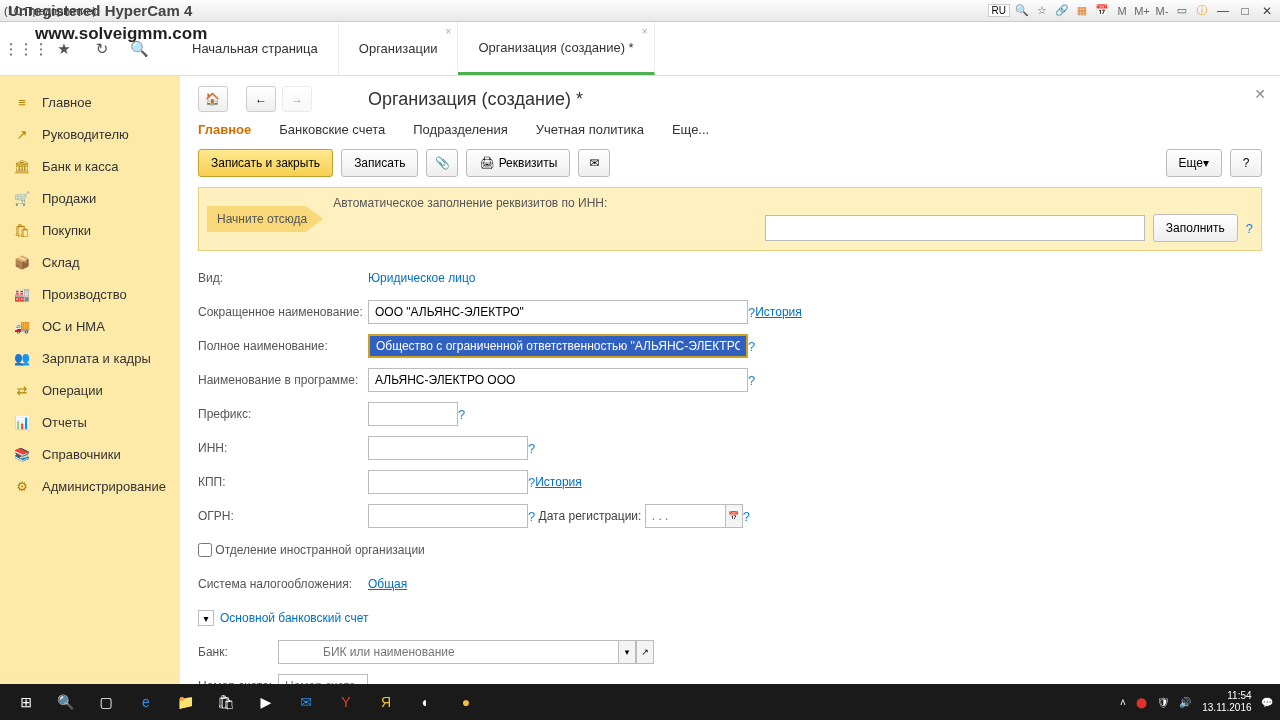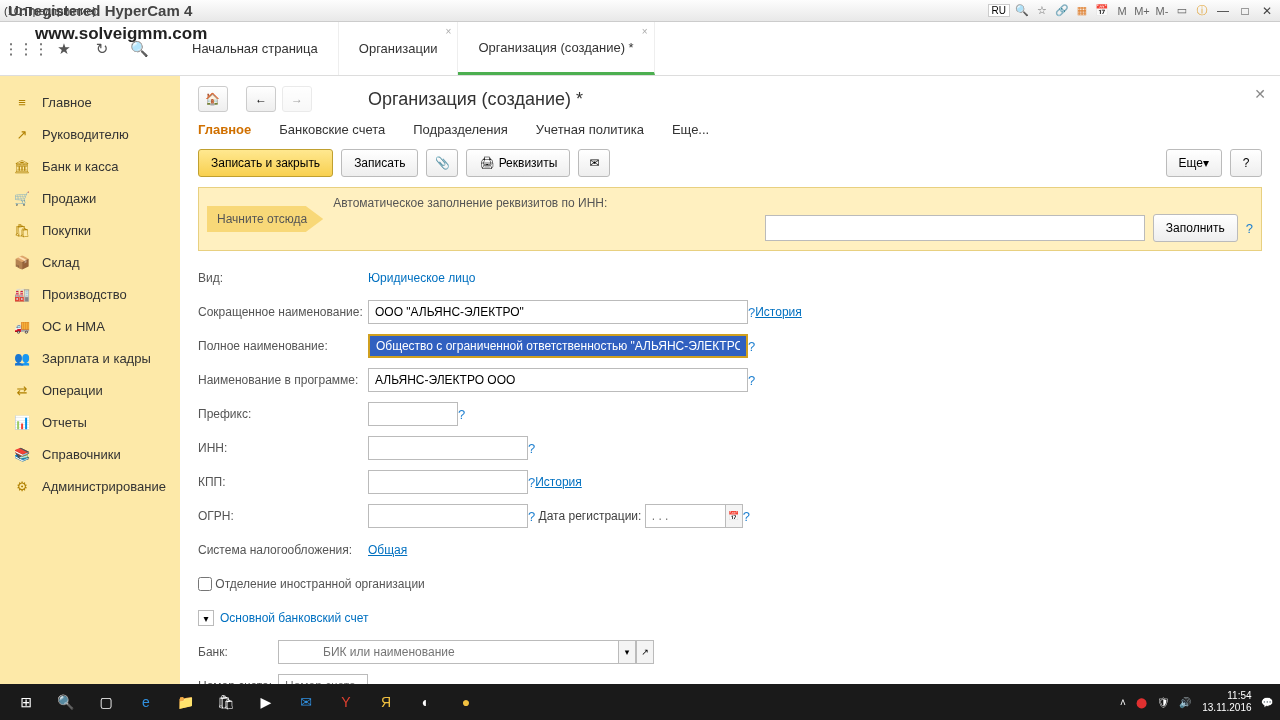--- a/index.html
+++ b/index.html
@@ -251,26 +251,26 @@
         <input class="form-input w160" style=""> 
         <span class="help-q">?</span> 
         <span class="link">История</span>
       </div>
 
     <div class="form-row"><span class="form-label">ОГРН:</span><input class="form-input w160" style=""> <span class="help-q">?</span> &nbsp;<span style="color:#404040">Дата регистрации:</span> &nbsp;<div class="combo">
           <input class="form-input w80" placeholder=". . ." style="">
           <span class="combo-btn">📅</span>
         </div> <span class="help-q">?</span></div>
 
+    <div class="form-row"><input type="checkbox" class="chk" style=""> &nbsp;<span style="color:#555">Отделение иностранной организации</span></div>
+
     <div class="form-row">
         <span class="form-label">Система налогообложения:</span>
         <span class="link">Общая</span>
       </div>
-
-    <div class="form-row"><input type="checkbox" class="chk" style=""> &nbsp;<span style="color:#555">Отделение иностранной организации</span></div>
 
     <div class="form-row">
         <span class="expander">▾</span>
         <span class="sec-header">Основной банковский счет</span>
       </div>
 
     <div class="form-row" style="padding-left:0">
         <span style="width:80px;color:#555">Банк:</span>
         <div class="combo">
           <input class="form-input" style="width: 340px; padding-left: 44px;" placeholder="БИК или наименование">

